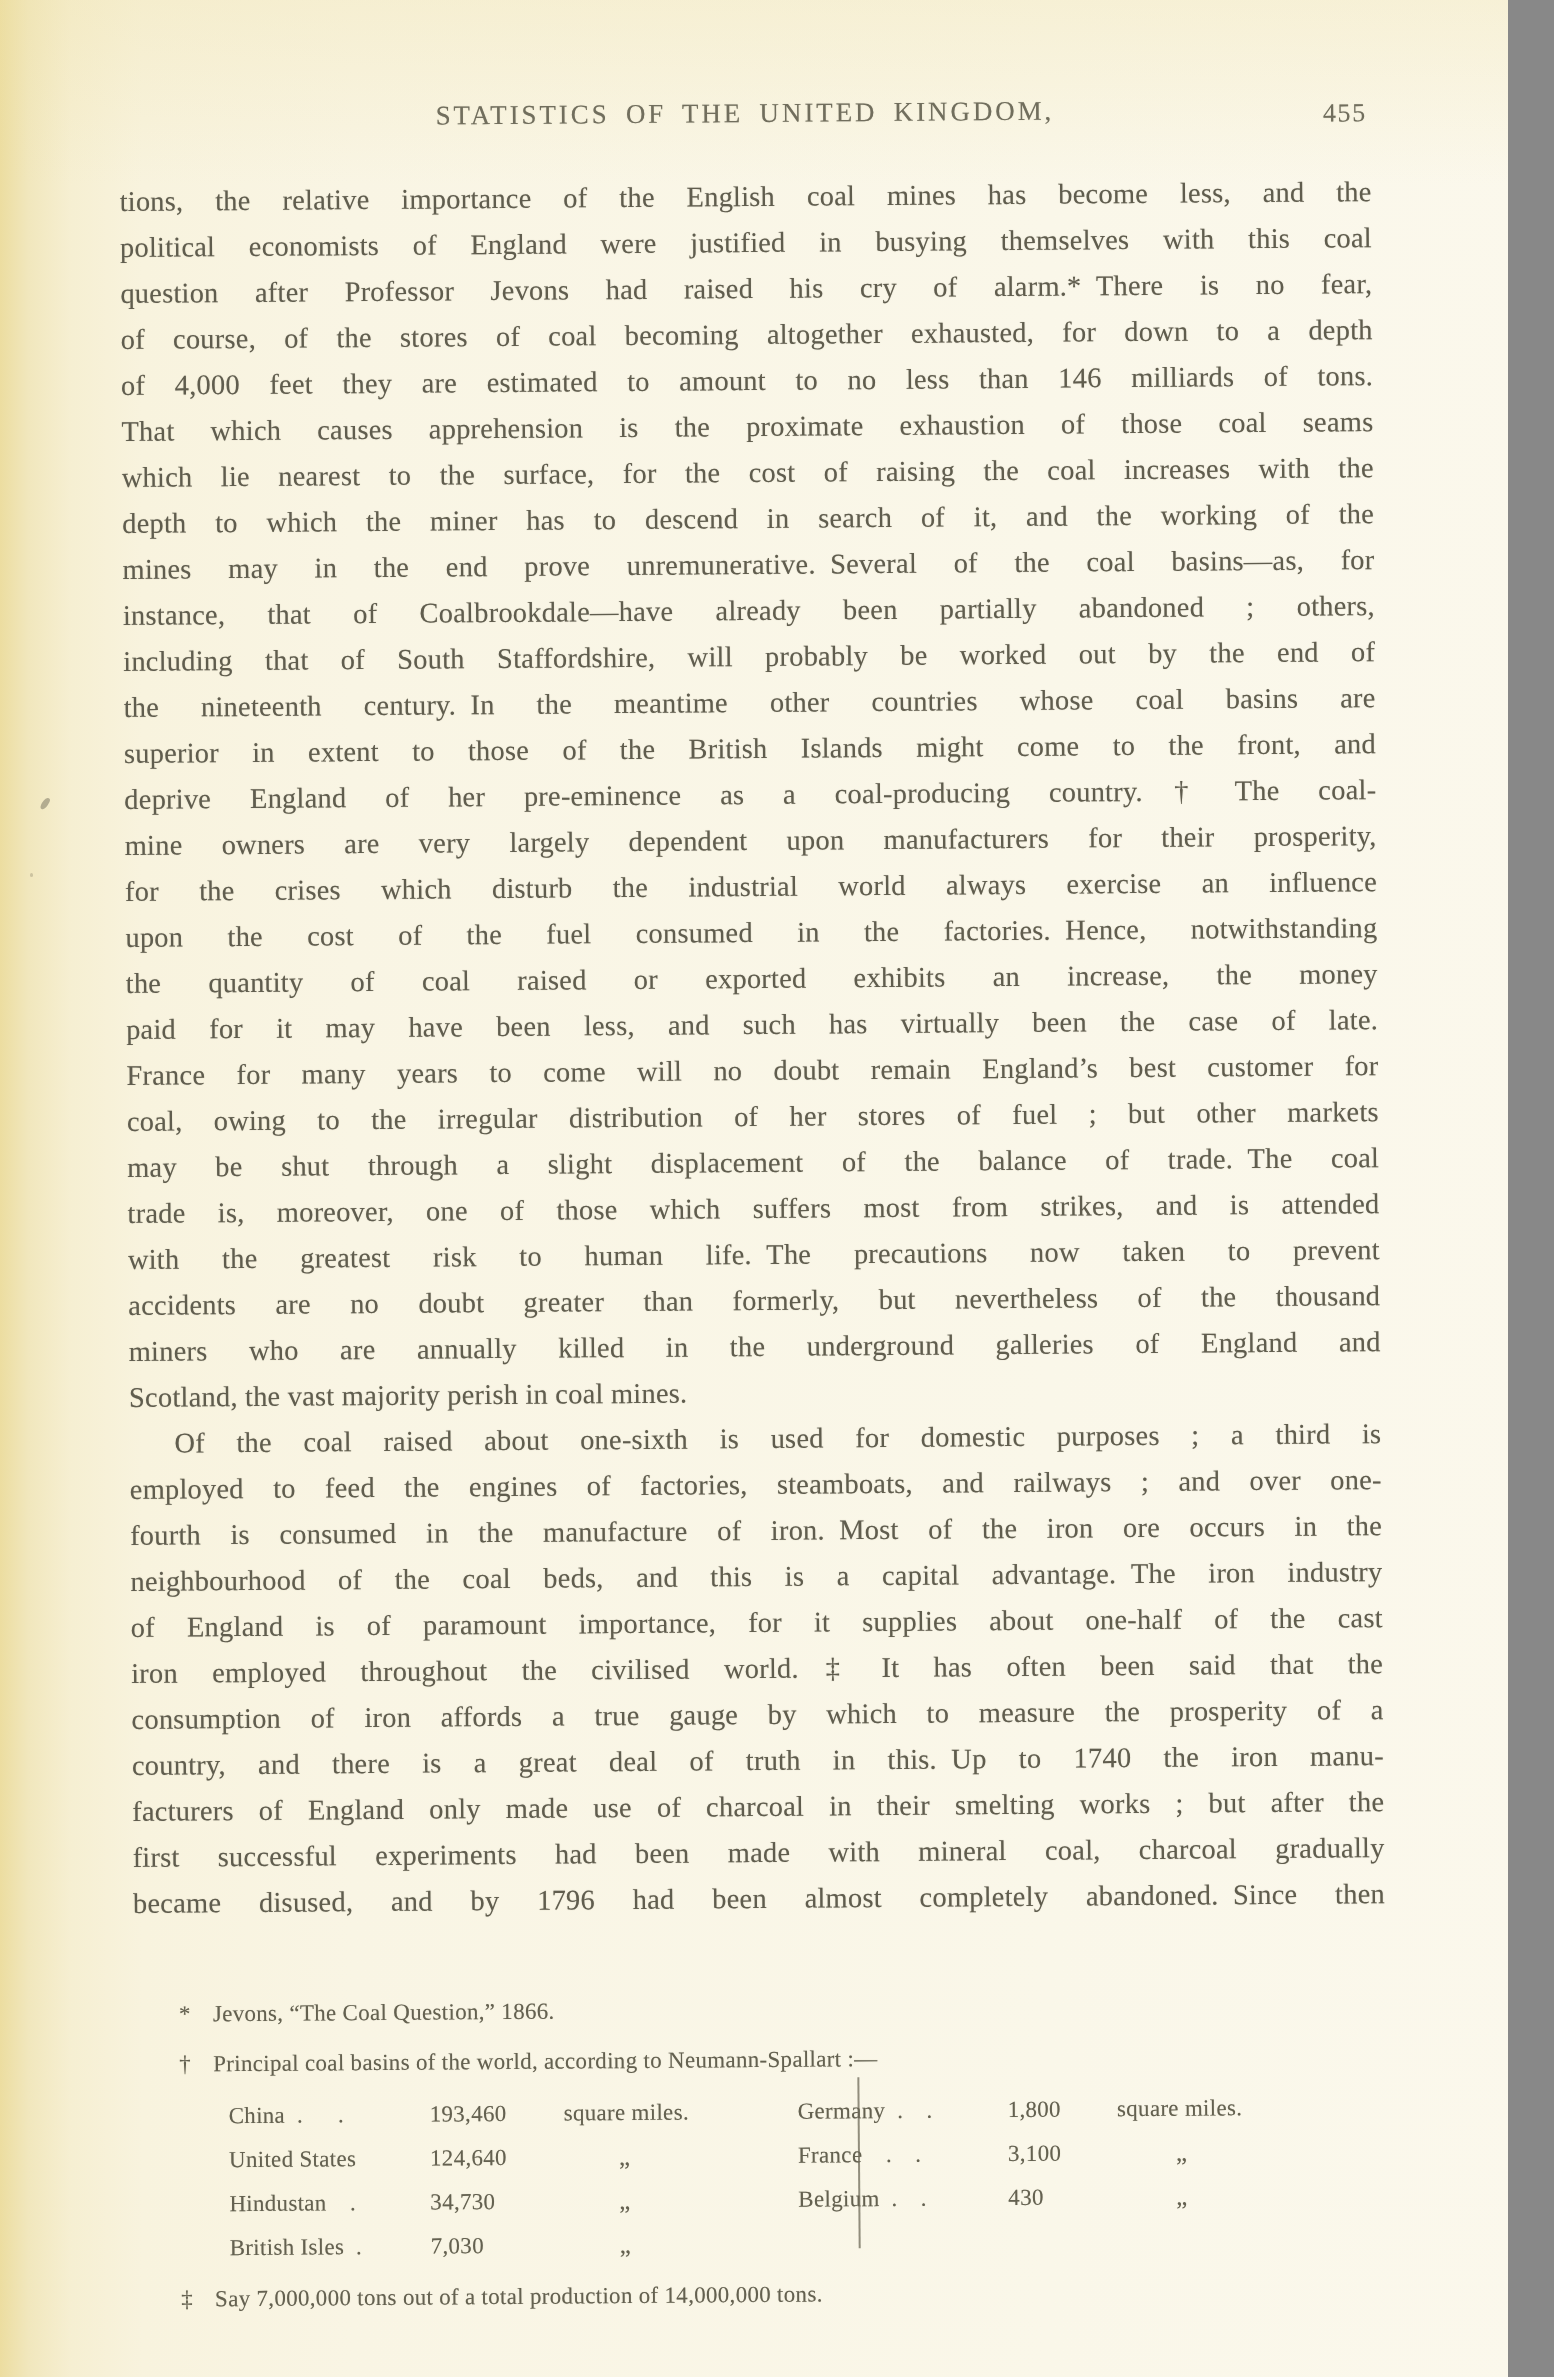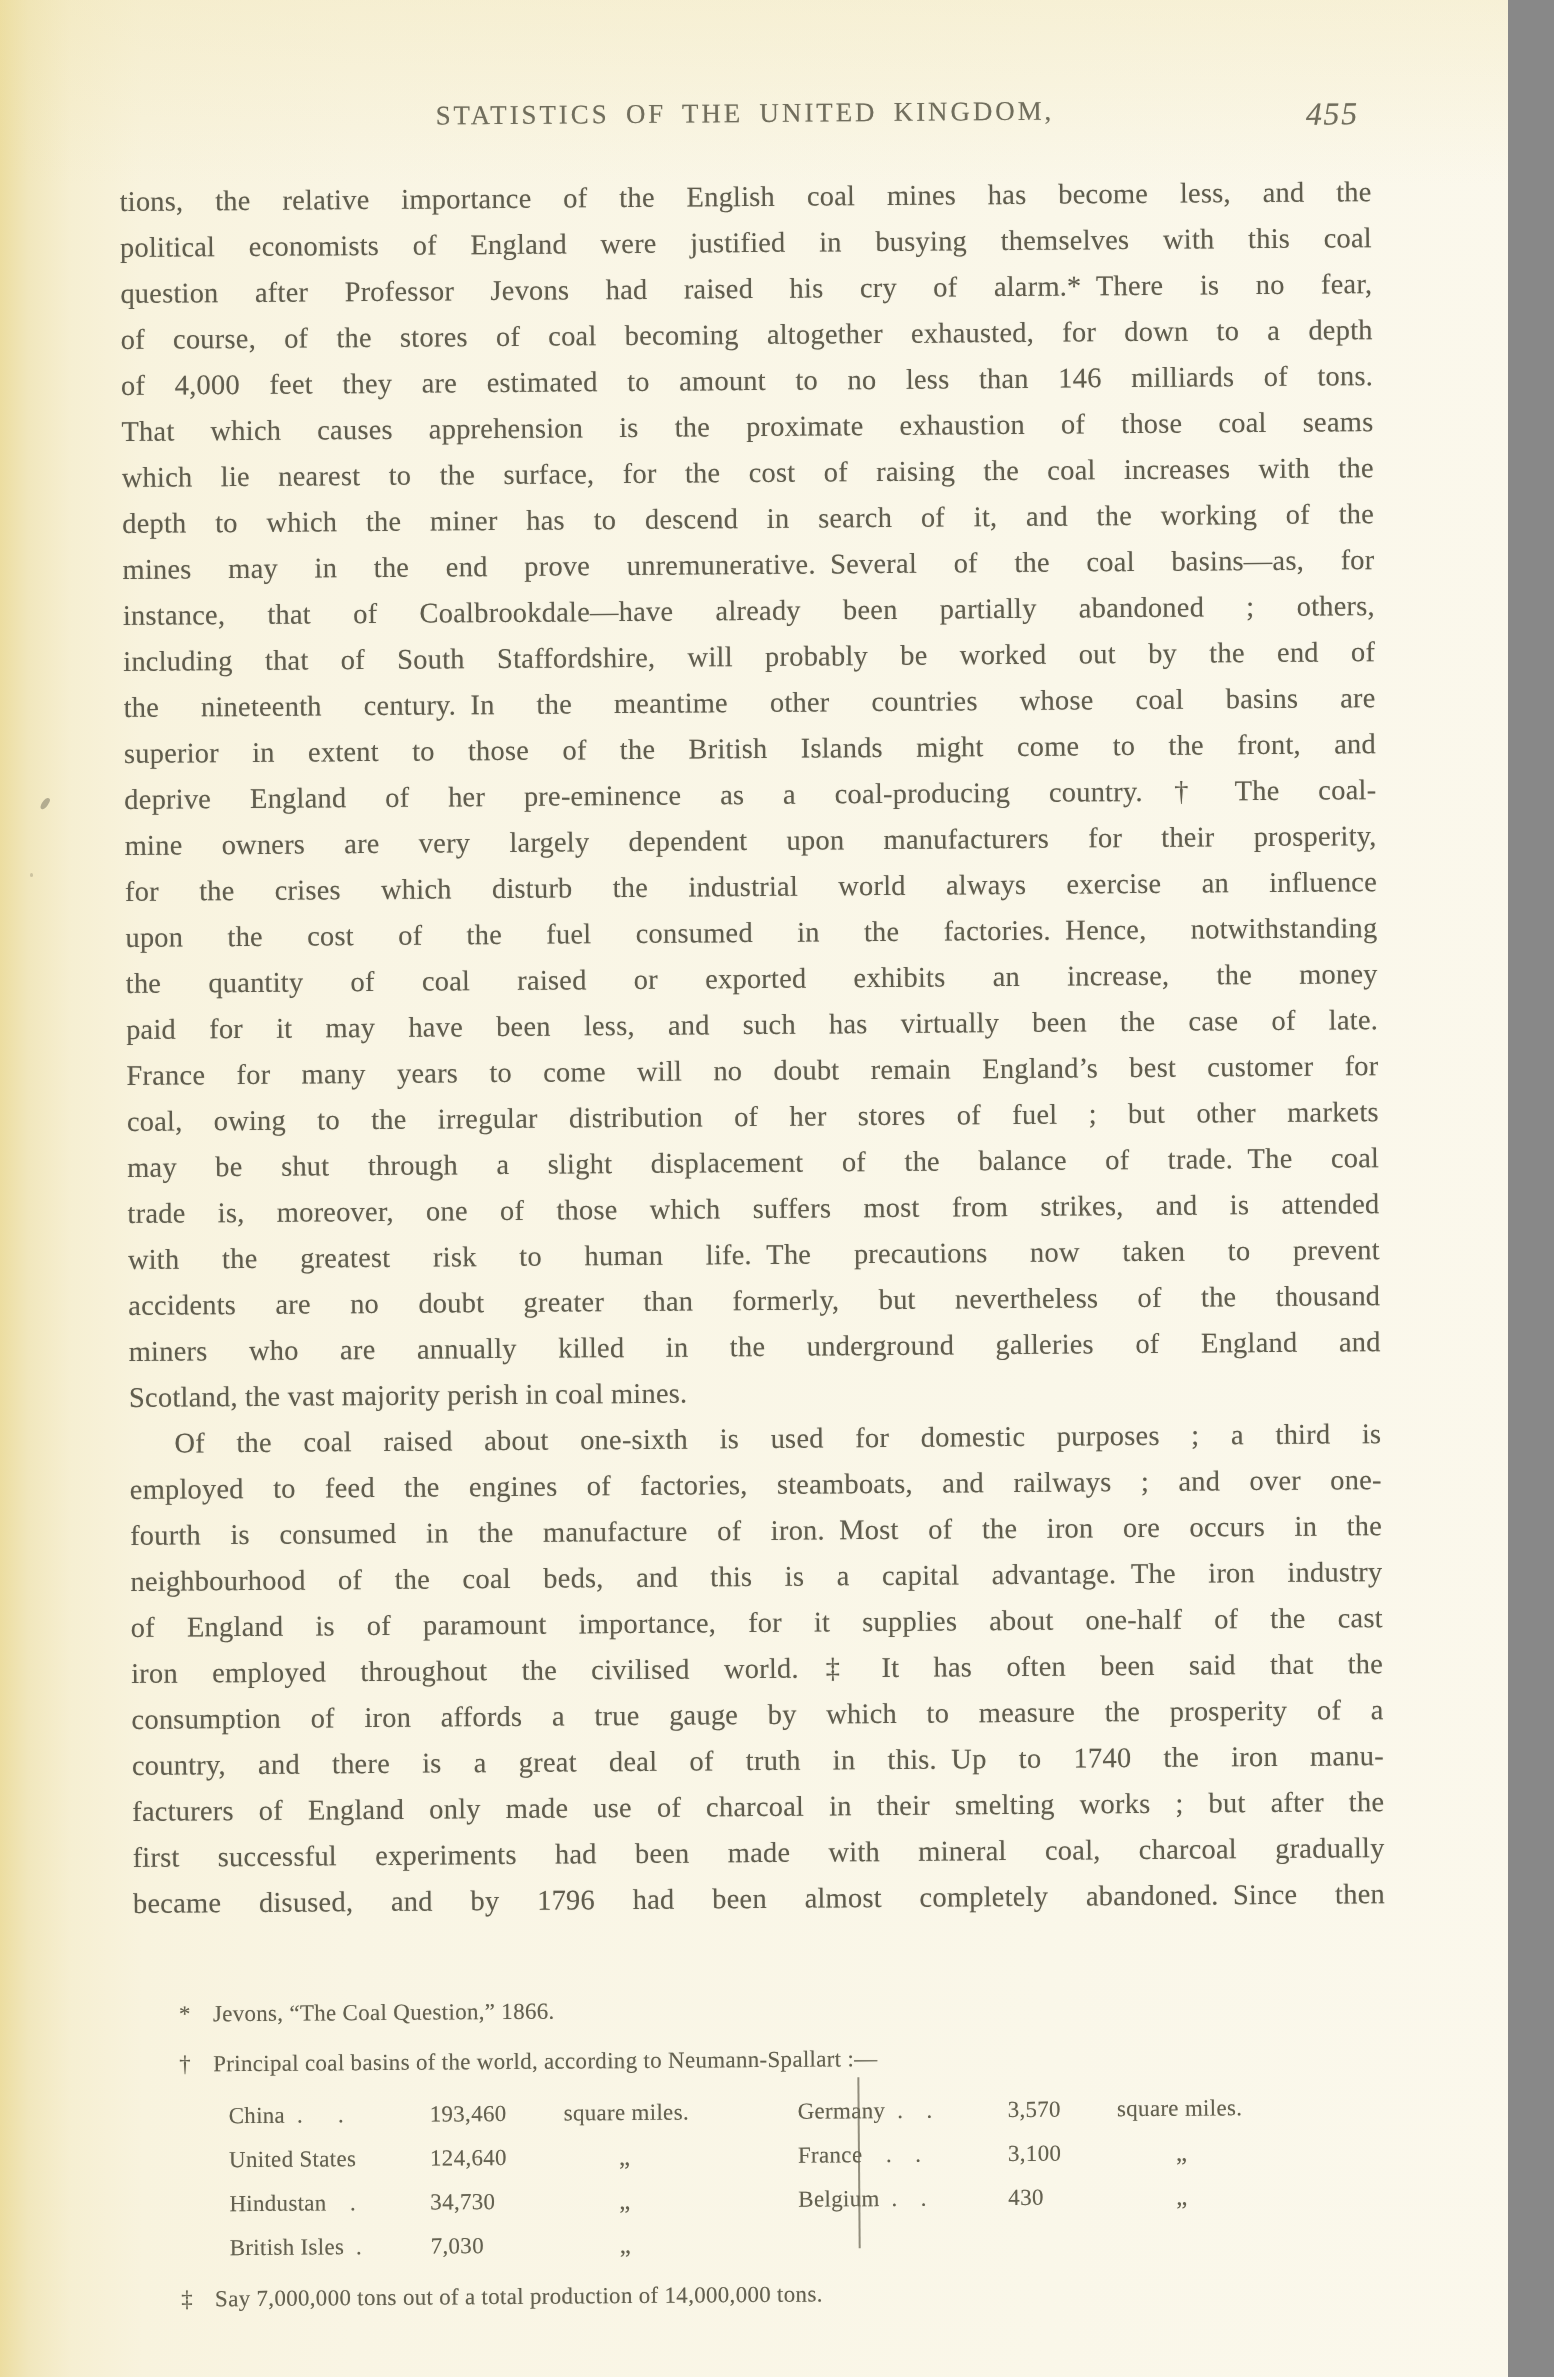--- a/index.html
+++ b/index.html
@@ -28,25 +28,24 @@
     text-align: center;
     font-size: 27px;
     line-height: 40px;
     letter-spacing: 2.9px;
     word-spacing: 6.7px;
     color: #716e5d;
     text-shadow: 0 0 0.8px rgba(113,110,93,0.45);
   }
   .page-number {
     position: absolute;
-    right: 12px;
+    right: 4px;
     top: 5px;
-    font-size: 32px;
+    font-size: 26px;
     letter-spacing: 1.7px;
-    font-style: italic;
   }
   .body-text { margin-top: 37px; }
   .body-line {
     height: 46px;
     line-height: 46px;
     font-size: 28.5px;
     letter-spacing: 0.2px;
     text-align: justify;
     text-align-last: justify;
     -moz-text-align-last: justify;
@@ -207,21 +206,21 @@
             <div class="fn-row">
               <span class="fn-label">British Isles .</span>
               <span class="fn-value">7,030</span>
               <span class="fn-unit ditto">„</span>
             </div>
           </div>
         <div class="fn-divider"></div>
         <div class="fn-col right">
             <div class="fn-row">
               <span class="fn-label">Germany . .</span>
-              <span class="fn-value">3,570</span>
+              <span class="fn-value">1,800</span>
               <span class="fn-unit">square miles.</span>
             </div>
             <div class="fn-row">
               <span class="fn-label">France  . .</span>
               <span class="fn-value">3,100</span>
               <span class="fn-unit ditto">„</span>
             </div>
             <div class="fn-row">
               <span class="fn-label">Belgium . .</span>
               <span class="fn-value">430</span>

